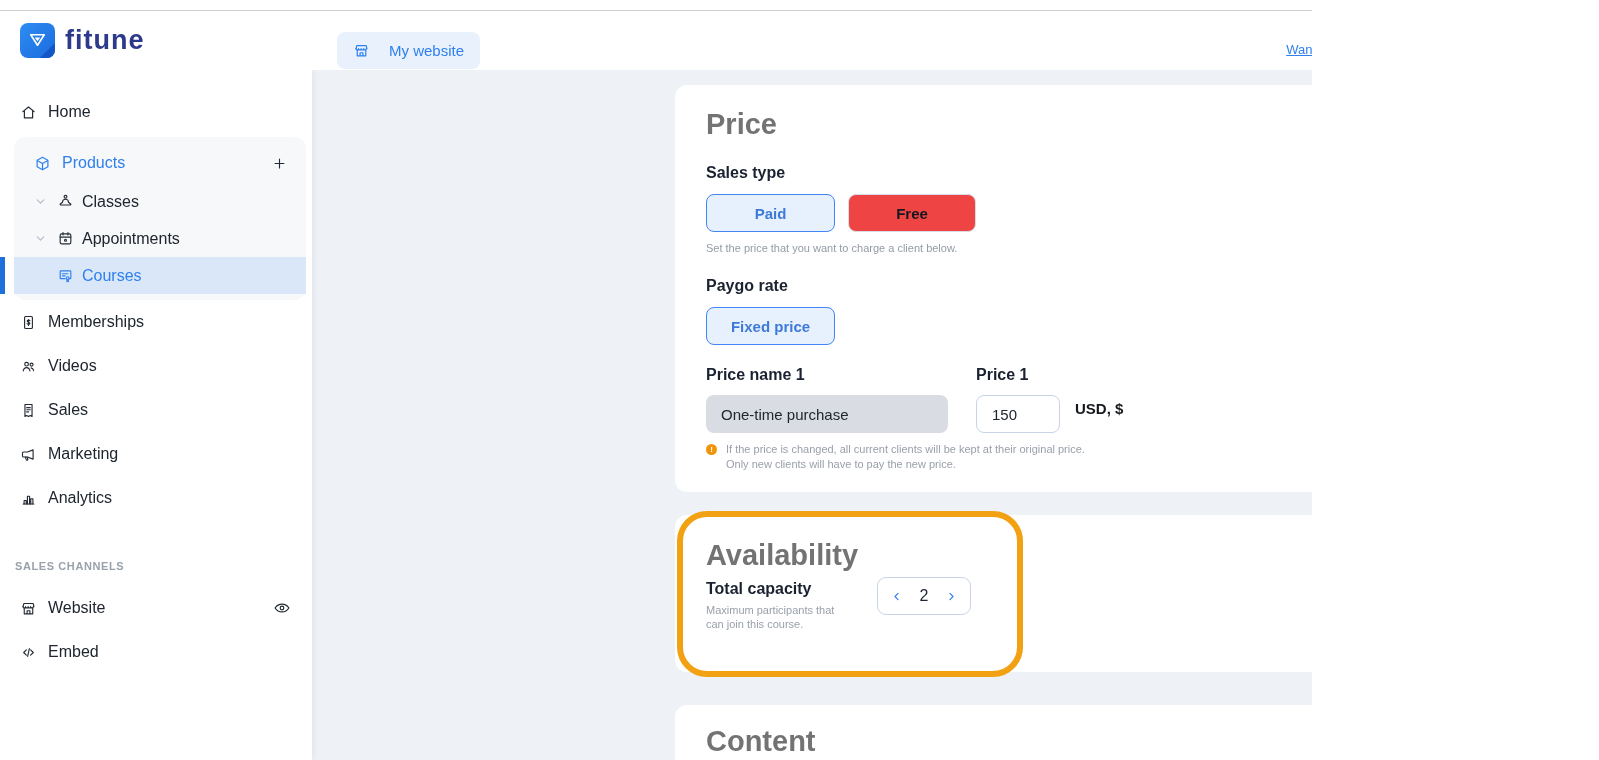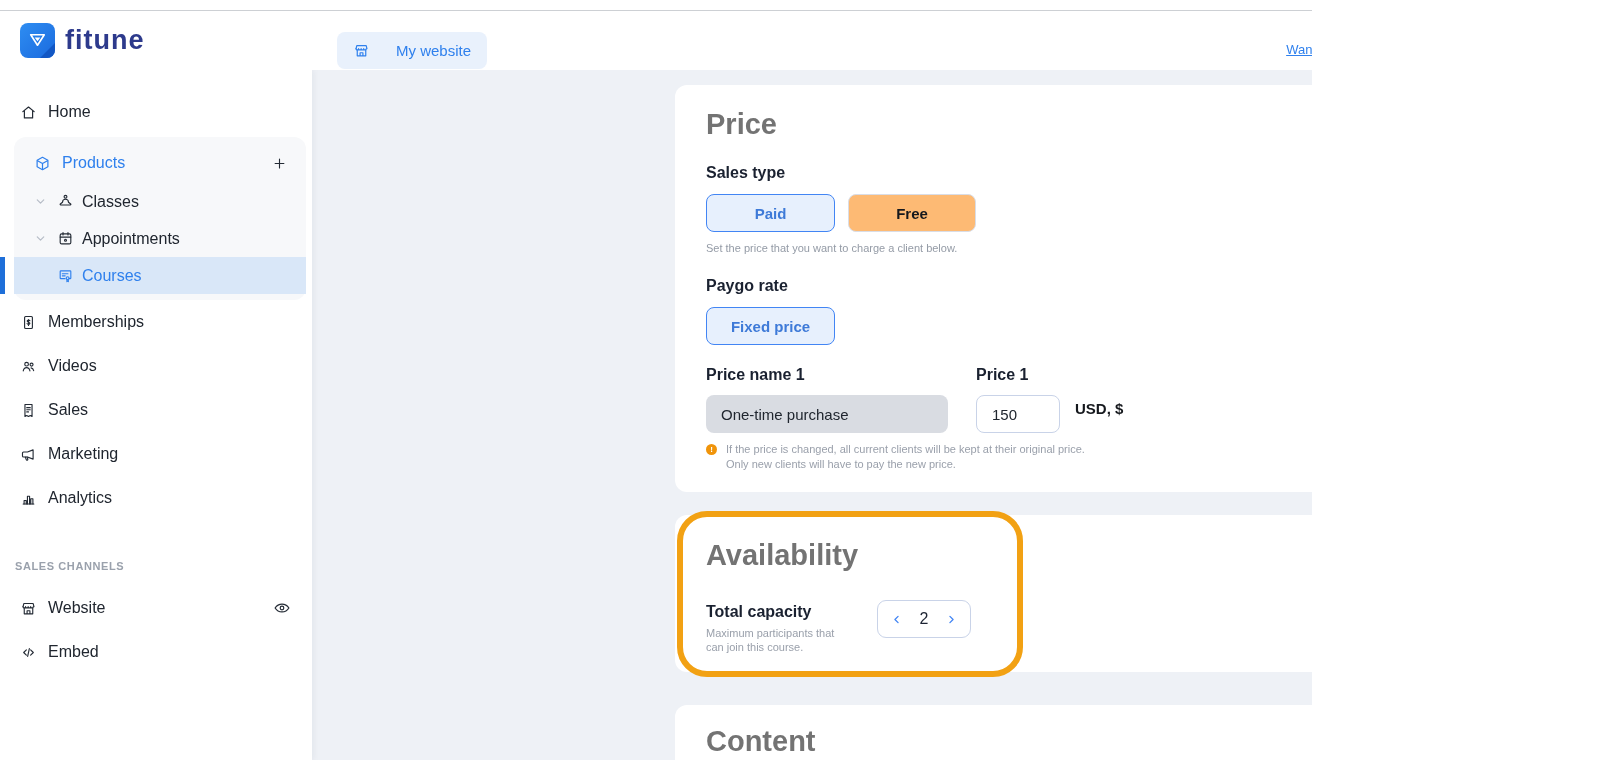--- a/index.html
+++ b/index.html
@@ -15,21 +15,21 @@
             border-top:1px solid #cdd0d4; z-index:20; }
   .logo { position:absolute; left:20px; top:12px; display:flex; align-items:center; gap:10px; cursor:pointer; }
   .logo-badge { position:relative; width:35px; height:35px; border-radius:8px;
                 background:linear-gradient(135deg,#2e8df2 0%,#1b6ade 100%); overflow:hidden;
                 display:flex; align-items:center; justify-content:center; }
   .logo-badge .corner { position:absolute; right:0; bottom:0; width:15px; height:15px;
                 background:#1257c4; clip-path:polygon(100% 0,100% 100%,0 100%); }
   .logo-word { font-size:27px; font-weight:bold; color:#2d3a8c; letter-spacing:1px; }
   .mywebsite-btn { position:absolute; left:337px; top:21px; height:37px; padding:0 16px;
                    background:#e9f1fc; border:none; border-radius:8px; color:#2f80ed;
-                   font-size:15px; font-weight:500; display:flex; align-items:center; gap:26px; cursor:pointer;
+                   font-size:15px; font-weight:500; display:flex; align-items:center; gap:19px; cursor:pointer;
                    font-family:"Liberation Sans", sans-serif; }
   .want-link { position:absolute; right:-4px; top:31px; color:#2f80ed; font-size:13px;
                text-decoration:underline; white-space:nowrap; cursor:pointer; font-weight:500; }
 
   
   .body-row { position:absolute; top:70px; left:0; right:0; bottom:0; display:flex; }
   .sidebar { width:312px; flex:none; background:#fff; padding-top:23px; position:relative; z-index:10;
              box-shadow:2px 0 6px rgba(20,30,60,0.05); }
   .main { flex:1; background:#eef1f6; position:relative; overflow:hidden; }
 
@@ -63,40 +63,40 @@
   
   .card { position:absolute; background:#fff; border-radius:12px; }
   .card-title { font-size:29px; font-weight:bold; color:#737373; }
 
   .price-card { left:363px; top:15px; width:831px; height:407px; padding:23px 31px; }
   .field-label { font-size:16px; font-weight:bold; color:#1a2130; }
   .seg-row { display:flex; gap:13px; margin-top:12px; }
   .seg-btn { height:38px; border-radius:8px; font-size:15px; font-weight:bold; cursor:pointer;
              font-family:"Liberation Sans", sans-serif; }
   .seg-active { width:129px; background:#e7f0fd; border:1px solid #4285f4; color:#3e7ad8; }
-  .seg-inactive { width:128px; background:#fdba74; border:1px solid #d9dde6; color:#15181d; }
+  .seg-inactive { width:128px; background:#ef4444; border:1px solid #d9dde6; color:#15181d; }
   .help-text { margin-top:10px; font-size:11px; color:#949ba6; }
   .mt-section { margin-top:23px; }
   .price-grid { display:flex; margin-top:21px; }
   .pg-col1 { width:270px; flex:none; }
   .pg-col2 { flex:1; }
   .text-input { margin-top:11px; height:38px; border-radius:8px; font-size:15px; padding:0 15px;
                 font-family:"Liberation Sans", sans-serif; color:#20262f; }
   .input-disabled { width:242px; background:#d9dce2; border:none; }
   .input-price { width:84px; background:#fff; border:1px solid #c9d3e8; }
   .currency { font-size:15px; font-weight:bold; color:#15181d; margin-left:15px; }
   .inline-row { display:flex; align-items:center; }
   .warn-row { display:flex; gap:9px; margin-top:9px; }
   .warn-dot { width:11px; height:11px; flex:none; border-radius:50%; background:#f0940a; position:relative; margin-top:2px; }
   .warn-dot::after { content:"!"; position:absolute; left:0; top:0; width:11px; height:11px;
                      color:#fff; font-size:8px; font-weight:bold; text-align:center; line-height:11px; }
   .warn-text { font-size:11px; line-height:14.5px; color:#9aa0ab; max-width:382px; }
 
   .avail-card { left:363px; top:445px; width:831px; height:157px; padding:24px 31px; }
-  .avail-row { display:flex; align-items:flex-start; margin-top:31px; }
+  .avail-row { display:flex; align-items:flex-start; margin-top:8px; }
   .avail-left { width:171px; flex:none; }
   .avail-help { margin-top:5px; font-size:11px; line-height:14px; color:#9aa0ab; max-width:140px; }
   .stepper { width:94px; height:38px; border:1px solid #c9d3e8; border-radius:9px; background:#fff;
              display:flex; align-items:center; justify-content:space-between; padding:0 11px; margin-top:-3px; }
   .step-btn { background:none; border:none; padding:0; display:flex; color:#4285f4; cursor:pointer; }
   .step-btn svg { width:15px; height:15px; }
   .step-value { font-size:16px; color:#1d2433; }
 
   .content-card { left:363px; top:635px; width:831px; height:200px; padding:20px 31px; }
 

